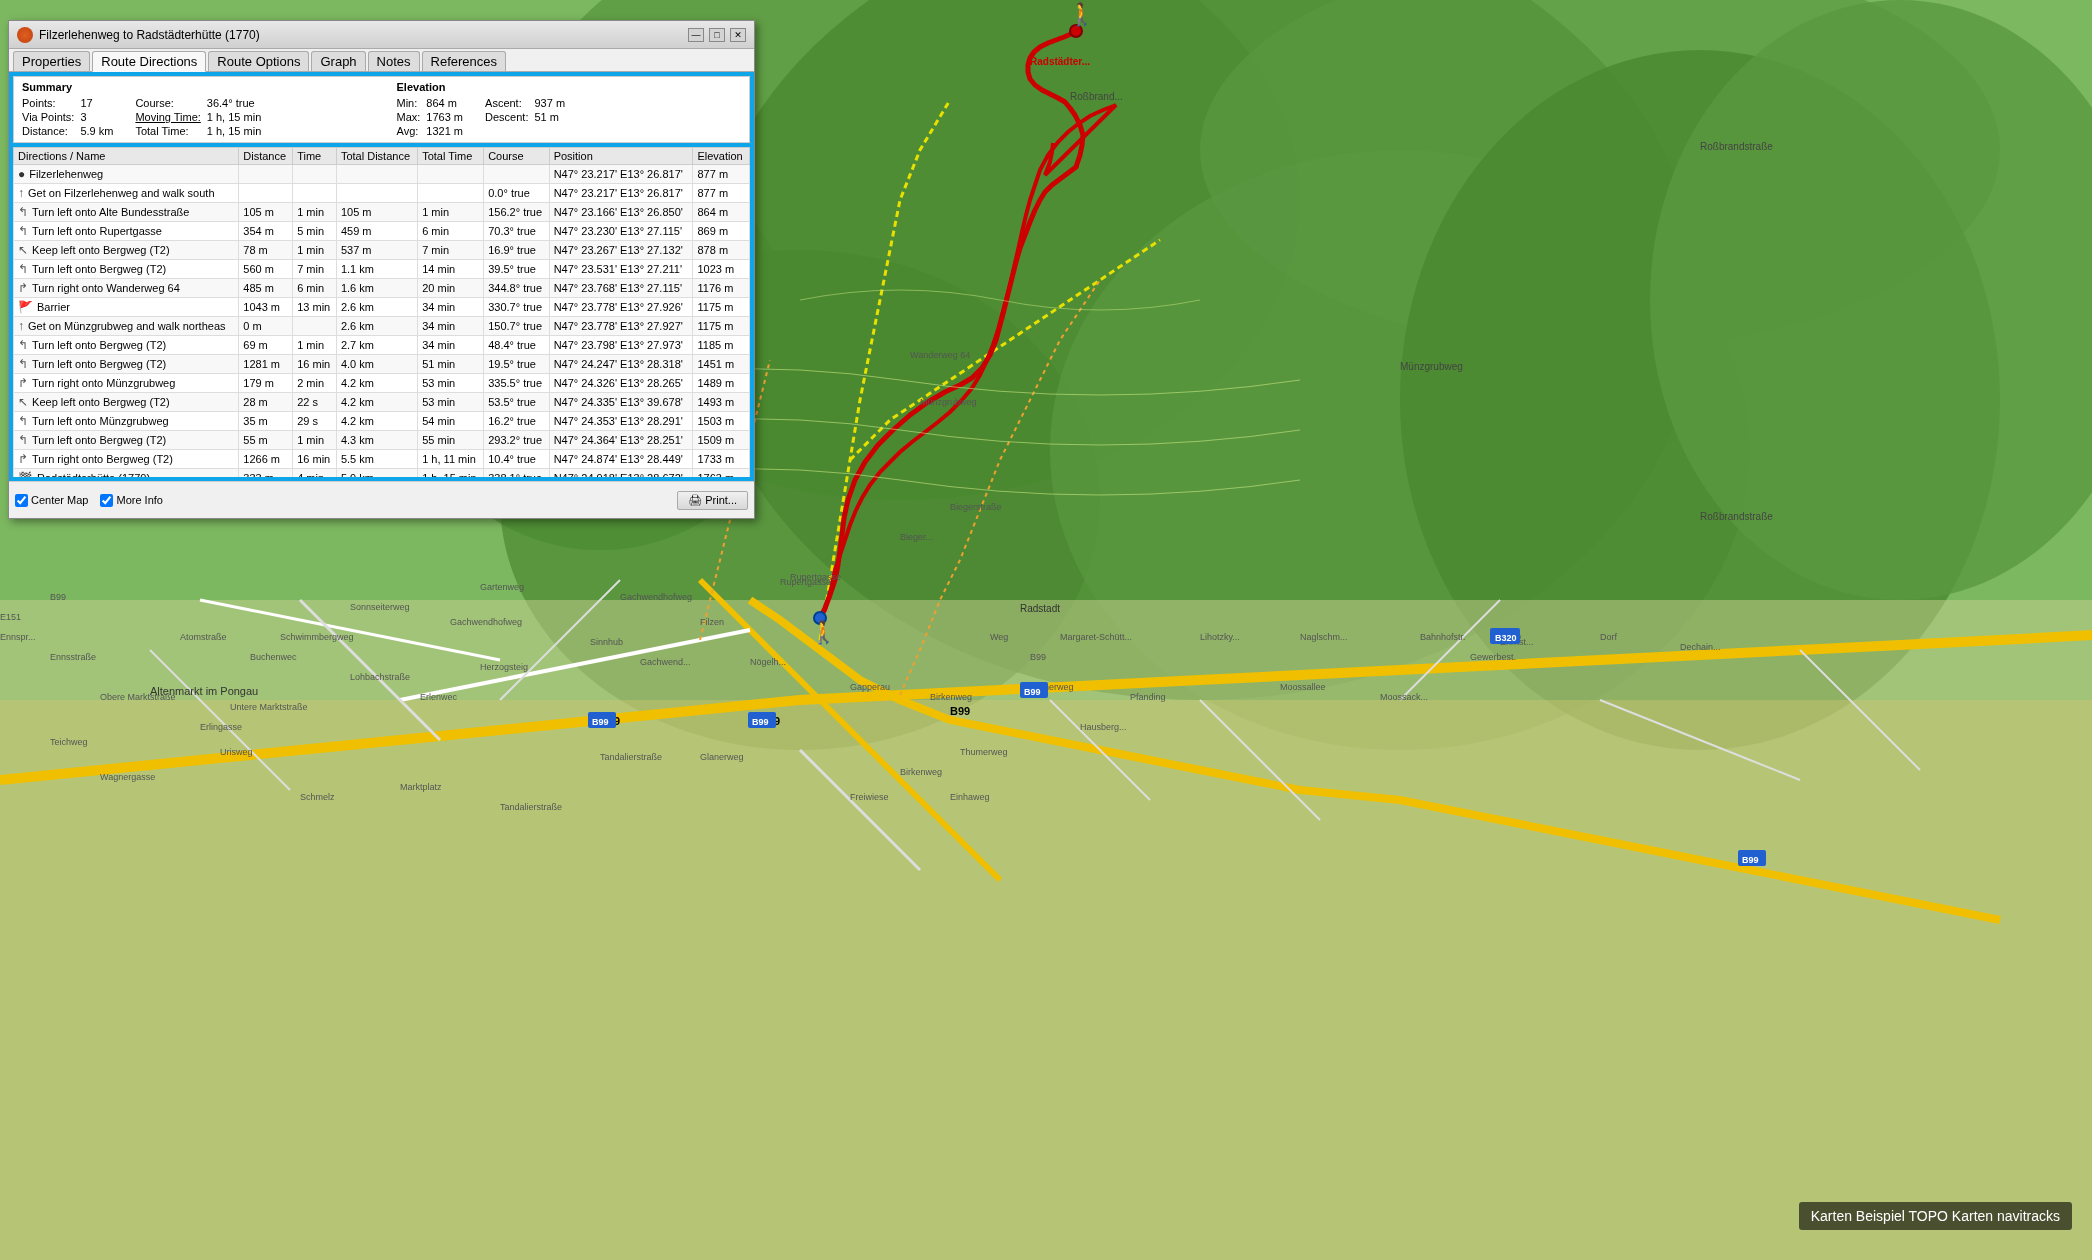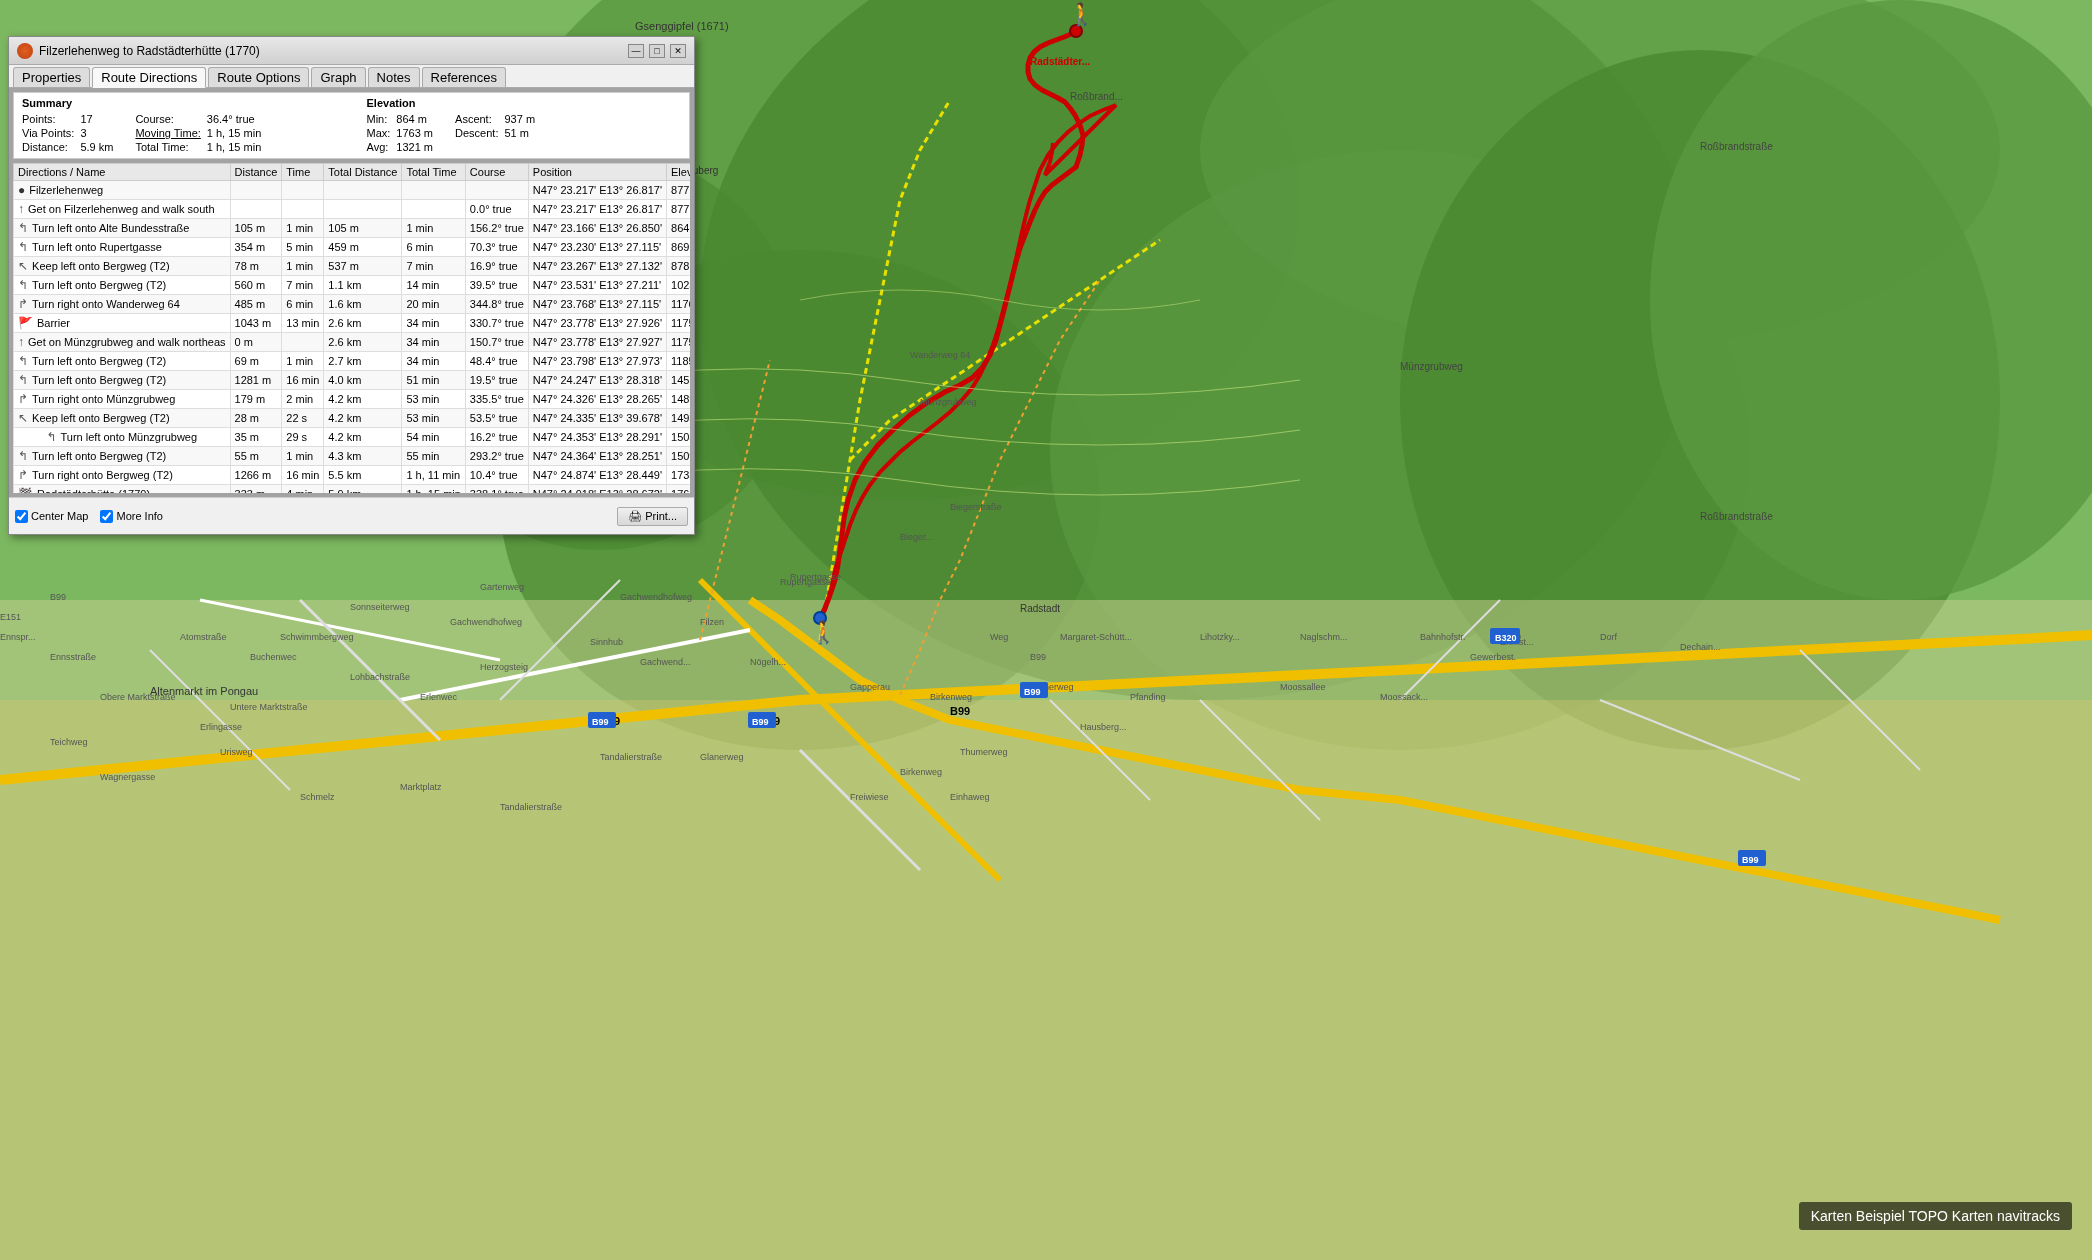--- a/index.html
+++ b/index.html
@@ -13,23 +13,23 @@
       background: linear-gradient(160deg, #7ab050 0%, #5a8a30 20%, #6aa040 40%, #8ab860 60%, #c8d090 80%, #d4c890 100%);
       overflow: hidden;
     }
 
     
     #map-roads { position: absolute; top: 0; left: 0; width: 100%; height: 100%; }
 
     
     #dialog {
       position: absolute;
-      top: 36px;
+      top: 20px;
       left: 8px;
-      width: 687px;
+      width: 747px;
       background: #f0f0f0;
       border: 1px solid #888;
       box-shadow: 3px 3px 8px rgba(0,0,0,0.4);
       z-index: 100;
     }
 
     
     #title-bar {
       background: linear-gradient(to bottom, #e8e8e8, #d0d0d0);
       border-bottom: 1px solid #aaa;
@@ -91,21 +91,21 @@
 
     .tab.active {
       background: #f8f8f8;
       border-bottom: 1px solid #f8f8f8;
       margin-bottom: -1px;
       z-index: 1;
     }
 
     
     #content {
-      background: #a3a3a3;
+      background: #0ea5e9;
       padding: 4px;
     }
 
     
     #summary {
       background: #fff;
       border: 1px solid #ccc;
       padding: 4px 8px;
       margin-bottom: 4px;
       font-size: 11px;
@@ -597,21 +597,21 @@
       <td>28 m</td>
       <td>22 s</td>
       <td>4.2 km</td>
       <td>53 min</td>
       <td>53.5° true</td>
       <td>N47° 24.335' E13° 39.678'</td>
       <td>1493 m</td>
 
     </tr>
             <tr>
-      <td style="min-width:200px;text-align:center;">
+      <td style="min-width:200px;">
         <span style="color:#555; margin-right:4px; font-size:12px;">↰</span>Turn left onto Münzgrubweg
       </td>
       <td>35 m</td>
       <td>29 s</td>
       <td>4.2 km</td>
       <td>54 min</td>
       <td>16.2° true</td>
       <td>N47° 24.353' E13° 28.291'</td>
       <td>1503 m</td>
 

